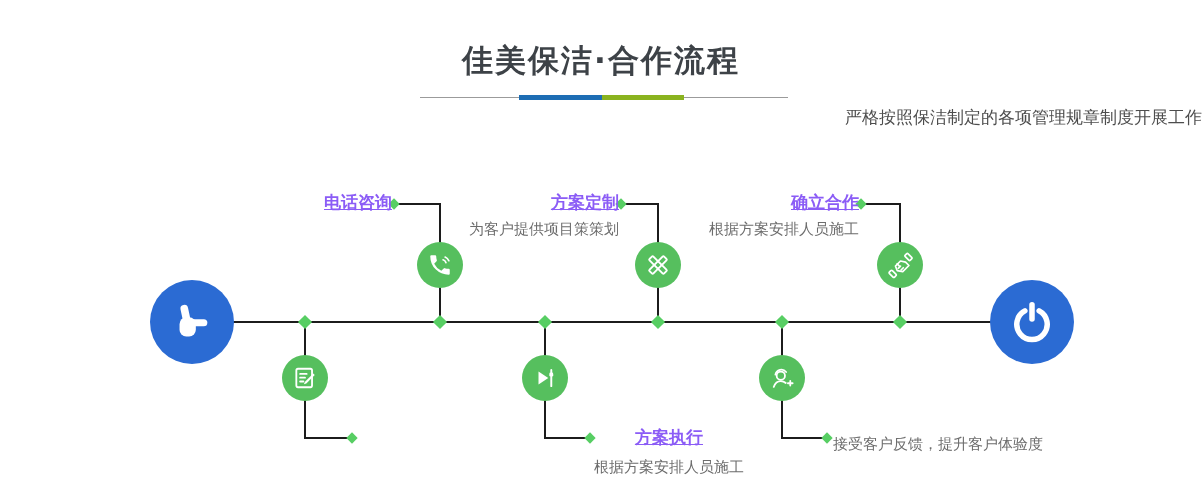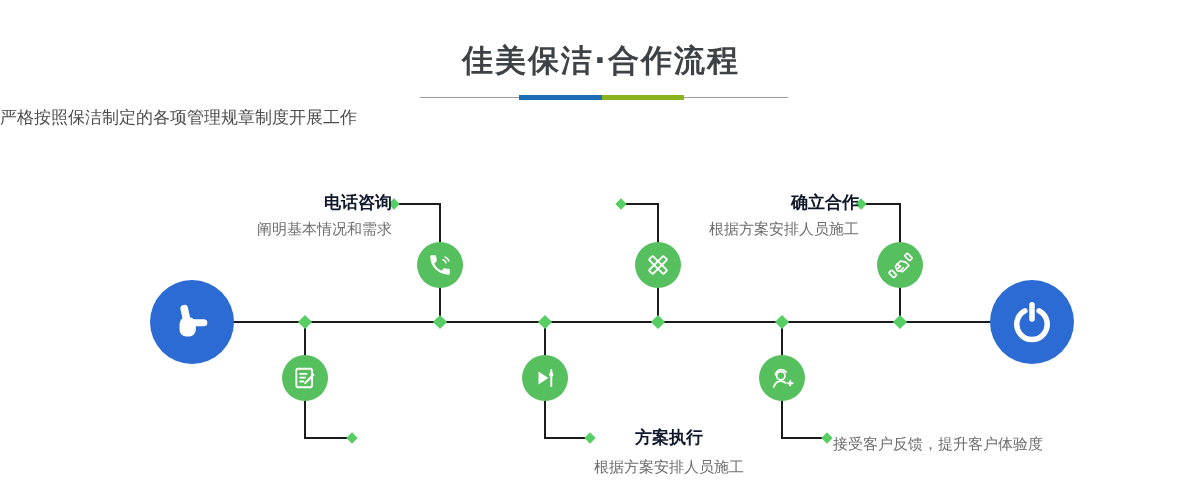--- a/index.html
+++ b/index.html
@@ -8,41 +8,41 @@
   #stage { position:relative; width:1202px; height:502px; background:#ffffff; overflow:hidden; }
   .abs { position:absolute; }
 
   
   .page-title { top:40px; left:0; width:100%; text-align:center; font-size:31px; font-weight:bold;
                 color:#3d4247; letter-spacing:2px; }
   .divider-gray { top:97px; left:420px; width:368px; height:1px; background:#9b9b9b; }
   .divider-accent { top:95px; left:519px; height:5px; display:flex; }
   .divider-accent .seg-blue { width:83px; height:5px; background:#1d6db4; }
   .divider-accent .seg-green { width:82px; height:5px; background:#8ab31f; }
-  .page-subtitle { top:106px; left:0; width:100%; text-align:left; font-size:17px; color:#4d4d4d; }
+  .page-subtitle { top:106px; left:0; width:100%; text-align:right; font-size:17px; color:#4d4d4d; }
 
   
   .hline { background:#1c1c1c; height:2px; z-index:1; }
   .vline { background:#1c1c1c; width:2px; z-index:1; }
 
   
   .diamond { background:#57ce63; transform:rotate(45deg); z-index:2; }
   .d10 { width:10px; height:10px; }
   .d8  { width:8px;  height:8px;  }
 
   
   .gcircle { width:46px; height:46px; border-radius:50%; background:#56bf5e; z-index:3;
              display:flex; align-items:center; justify-content:center; }
   .bcircle { width:84px; height:84px; border-radius:50%; background:#2b6bd3; z-index:3;
              display:flex; align-items:center; justify-content:center; }
 
   
   .step-text { z-index:2; }
   .align-r { text-align:right; }
-  .step-title { font-size:17px; font-weight:bold; color:#0f172a; white-space:nowrap; }
+  .step-title { font-size:17px; font-weight:bold; color:#8b5cf6; white-space:nowrap;text-decoration:underline; }
   .step-desc  { font-size:15px; color:#6d6d6d; margin-top:6px; white-space:nowrap; }
   .step-desc.gap-lg { margin-top:9px; }
 </style>
 </head>
 <body>
 
 <div id="stage">
 
   <div class="abs page-title">佳美保洁·合作流程</div>
   <div class="abs divider-gray"></div>
@@ -147,21 +147,24 @@
         <circle cx="10.5" cy="9.5" r="3.7"></circle>
         <path d="M4.2 19.5c1.2-3.5 3.8-5.2 6.3-5.2 1.6 0 3.1.6 4.4 1.7"></path>
         <path d="M5.7 8.6a5.4 5.4 0 0 1 9.5-2.4"></path>
         <path d="M16.8 16.2h4.2M18.9 14.1v4.2"></path>
       </g>
     </svg>
   </div>
 
   <div class="abs step-text align-r" style="right:810px; top:191px;">
     <div class="step-title">电话咨询</div>
-    <div class="step-desc">阐明基本情况和需求</div>
+  </div>
+  <div class="abs step-text align-r" style="right:583px; top:191px;">
+    <div class="step-title">方案定制</div>
+    <div class="step-desc">为客户提供项目策策划</div>
   </div>
   <div class="abs step-text align-r" style="right:343px; top:191px;text-align:right;">
     <div class="step-title">确立合作</div>
     <div class="step-desc">根据方案安排人员施工</div>
   </div>
 
   <div class="abs step-text" style="left:594px; top:426px;text-align:center;">
     <div class="step-title">方案执行</div>
     <div class="step-desc gap-lg">根据方案安排人员施工</div>
   </div>

